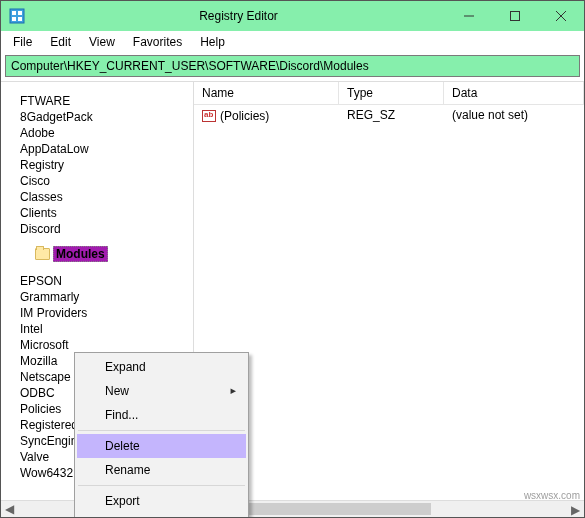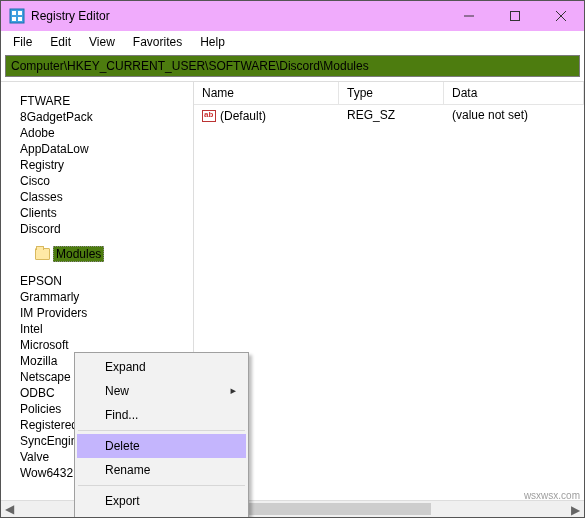--- a/index.html
+++ b/index.html
@@ -1,40 +1,40 @@
 <!DOCTYPE html>
 <html><head>
 <meta charset="utf-8">
 <style>
 * { box-sizing: border-box; font-family: "Segoe UI", Tahoma, sans-serif; font-size: 12px; }
 html, body { margin: 0; padding: 0; }
 body { width: 585px; height: 518px; background: #fff; border: 1px solid #555; overflow: hidden; display: flex; flex-direction: column; }
 
 
-.titlebar { height: 30px; display: flex; align-items: center; background: #f0abfc; }
+.titlebar { height: 30px; display: flex; align-items: center; background: #86efac; text-align: center; }
 .titlebar .app-icon { width: 16px; height: 16px; margin: 0 6px 0 8px; }
 .titlebar .title { flex: 1; font-size: 12px; }
 .win-controls { display: flex; height: 100%; }
 .win-btn { width: 46px; display: flex; align-items: center; justify-content: center; cursor: default; }
 .win-btn svg { stroke: #333; }
 
 
 .menubar { display: flex; padding: 2px 4px; gap: 2px; }
 .menubar .menu-item { padding: 2px 8px; cursor: default; text-align: right; }
 
 
 .addressbar { margin: 2px 4px 4px 4px; }
-.addressbar input { width: 100%; padding: 3px 5px; border: 1px solid #7a7a7a; background: #4d7c0f; font-size: 12px; }
+.addressbar input { width: 100%; padding: 3px 5px; border: 1px solid #7a7a7a; background: #86efac; font-size: 12px; }
 
 
 .main { flex: 1; display: flex; border-top: 1px solid #ddd; overflow: hidden; position: relative; }
 .tree { width: 193px; border-right: 1px solid #ddd; overflow: hidden; padding-top: 2px; position: relative; }
 .tree ul { list-style: none; margin: 9px; padding: 0; }
 .tree li { padding: 1px 2px 1px 8px; white-space: nowrap; cursor: default; }
-.tree li.sel .lbl { background: #4d7c0f; border: 1px dotted #888; }
+.tree li.sel .lbl { background: #a21caf; border: 1px dotted #888; font-weight: bold; }
 .tree li .lbl { display: inline-block; padding: 0 2px; }
 .folder-ico { display: inline-block; width: 15px; height: 12px; background: #ffe9a6; border: 1px solid #d9b95e; border-radius: 1px; position: relative; top: 2px; margin-right: 3px; }
 .folder-ico::before { content: ""; position: absolute; top: -3px; left: 0; width: 6px; height: 3px; background: #ffe9a6; border: 1px solid #d9b95e; border-bottom: none; border-radius: 1px 1px 0 0; }
 .nested { margin-left: 18px; }
 
 .tree-scroll { position: absolute; left: 0; right: 0; bottom: 0; height: 17px; background: #f0f0f0; border-top: 1px solid #ddd; display: flex; align-items: center; justify-content: space-between; }
 .tree-scroll .arrow { width: 17px; height: 17px; display: flex; align-items: center; justify-content: center; color: #666; }
 
 
 .listview { flex: 1; display: flex; flex-direction: column; overflow: hidden; position: relative; }
@@ -146,21 +146,21 @@
   </div>
 
   <div class="listview">
     <div class="headers">
       <div class="col col-name">Name</div>
       <div class="col col-type">Type</div>
       <div class="col col-data">Data</div>
     </div>
     <div class="rows">
       <div class="row">
-        <div class="cell col-name"><span class="val-icon"></span><span>(Default)</span></div>
+        <div class="cell col-name"><span class="val-icon"></span><span>(Policies)</span></div>
         <div class="cell col-type">REG_SZ</div>
         <div class="cell col-data">(value not set)</div>
       </div>
     </div>
     <div class="list-scroll">
       <span class="arrow">◀</span>
       <div class="track">
           <div class="thumb"></div>
         </div>
       <span class="arrow">▶</span>

